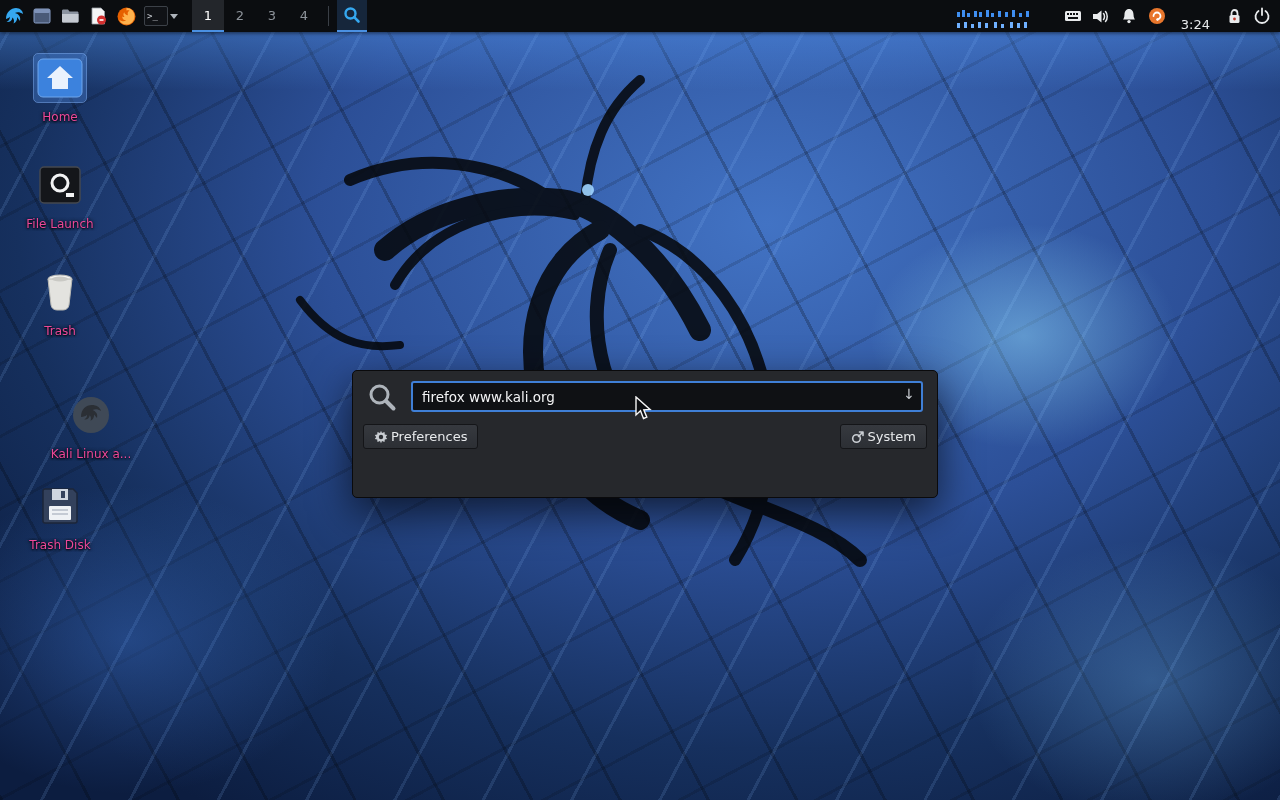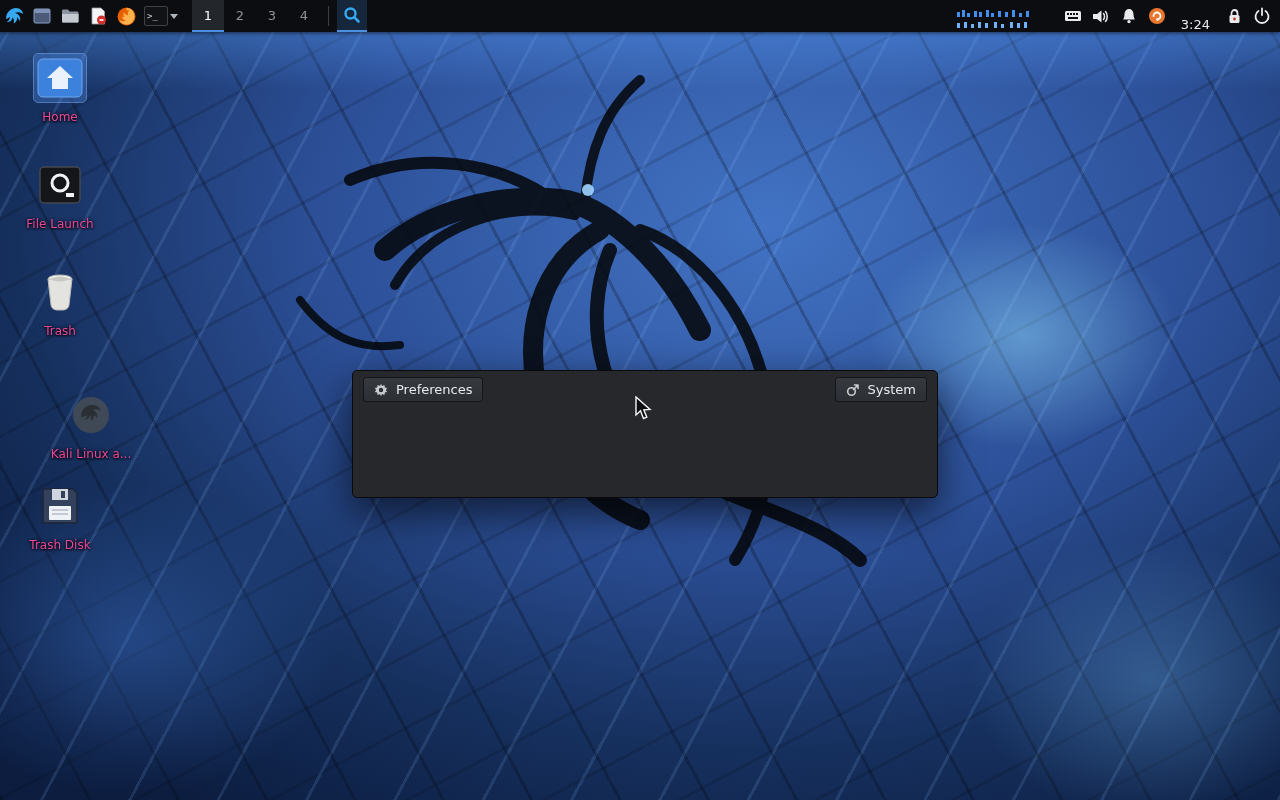--- a/index.html
+++ b/index.html
@@ -69,21 +69,21 @@
   .wbtn { width:15px; height:15px; border-radius:50%; background:#3a3d42; border:1px solid #55585e; cursor:pointer; }
   .wbtn.close { background:#2f81f0; border:1px solid #1c5cc0; display:flex; align-items:center; justify-content:center; }
 
   .dlg-body { display:flex; align-items:center; padding:10px 14px 6px 14px; gap:14px; }
   .input-wrap { position:relative; flex:1; }
   .search-input { width:100%; height:31px; background:#0f1114; border:2px solid #3f7fd6; border-radius:3px;
                   color:#f2f3f4; font-size:13.5px; font-family:"DejaVu Sans",sans-serif; padding:0 28px 0 9px; outline:none; }
   .drop { position:absolute; right:8px; top:5px; color:#c9cdd2; font-size:14px; cursor:pointer; }
 
   .btn-row { display:flex; align-items:center; padding:6px 10px; }
-  .dlg-btn { display:flex; align-items:center; gap:8px; background:linear-gradient(180deg,#36393f,#2c2f34);
+  .dlg-btn { display:flex; align-items:center; gap:3px; background:linear-gradient(180deg,#36393f,#2c2f34);
              border:1px solid #141518; border-radius:3px; color:#e8eaec; font-size:13px;
              font-family:"DejaVu Sans",sans-serif; padding:4px 10px; cursor:pointer; }
   .dlg-btn.right { margin-left:auto; }
 
   .cursor { position:absolute; z-index:90; pointer-events:none; }
 </style>
 </head>
 <body>
 
 <div class="wallpaper"></div>
@@ -307,20 +307,30 @@
       <rect x="22" y="6" width="4" height="7" fill="#33415c"></rect>
       <rect x="10" y="21" width="22" height="14" rx="1" fill="#eef1f5"></rect>
       <path d="M13 25 H29 M13 29 H29" stroke="#9aa4b4" stroke-width="1.2"></path>
     </svg>
   </div>
   <div class="desk-label">Trash Disk</div>
 </div>
 
 <div class="dialog">
 
+  <div class="dlg-body">
+    <svg width="30" height="30" viewBox="0 0 30 30">
+      <circle cx="12.5" cy="12.5" r="8.5" fill="none" stroke="#aeb4bb" stroke-width="3"></circle>
+      <path d="M19 19 L26.5 26.5" stroke="#aeb4bb" stroke-width="4" stroke-linecap="round"></path>
+    </svg>
+    <div class="input-wrap">
+      <input class="search-input" type="text" value="firefox www.kali.org" style="">
+      <span class="drop">↓</span>
+    </div>
+  </div>
 
   <div class="btn-row">
     <button class="dlg-btn">
       <svg width="14" height="14" viewBox="0 0 14 14">
         <path d="M7 0.8 L8 3 L10.5 2 L10.8 4.5 L13.2 5 L11.8 7 L13.2 9 L10.8 9.5 L10.5 12 L8 11 L7 13.2 L6 11 L3.5 12 L3.2 9.5 L0.8 9 L2.2 7 L0.8 5 L3.2 4.5 L3.5 2 L6 3 Z" fill="#c9cdd2"></path>
         <circle cx="7" cy="7" r="2.2" fill="#2c2f34"></circle>
       </svg>
       <span>Preferences</span>
     </button>
     <button class="dlg-btn right">

